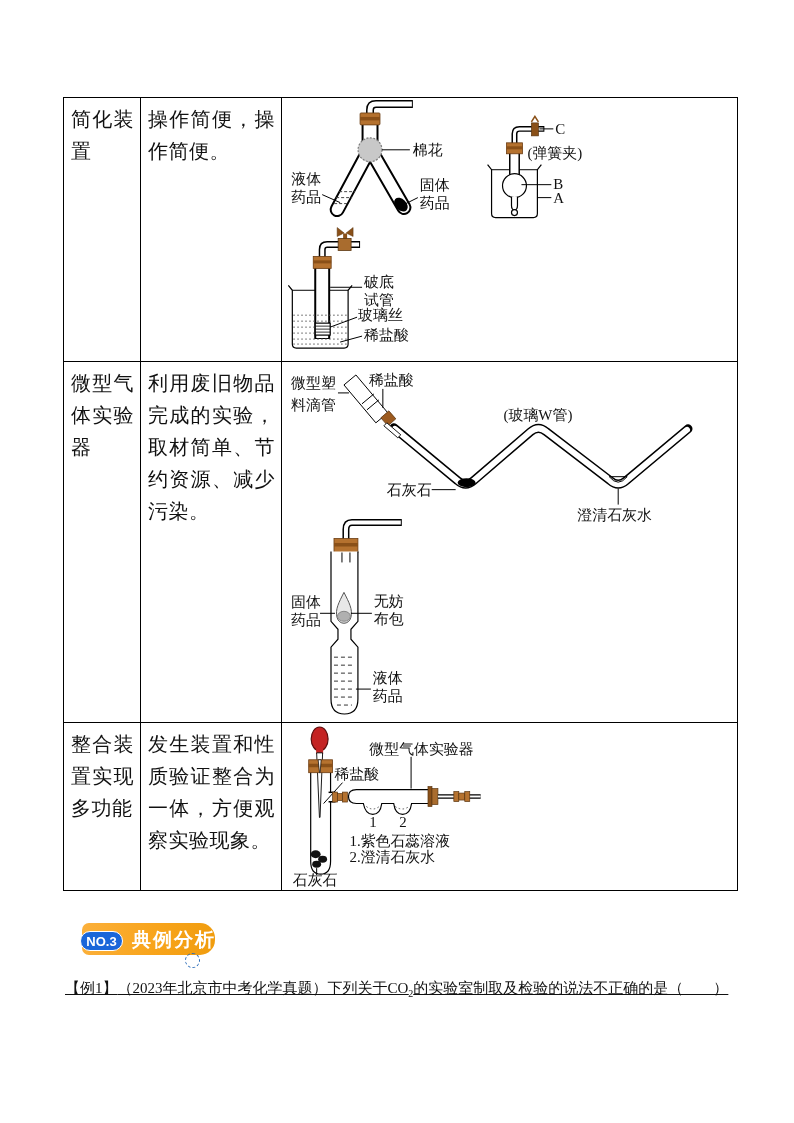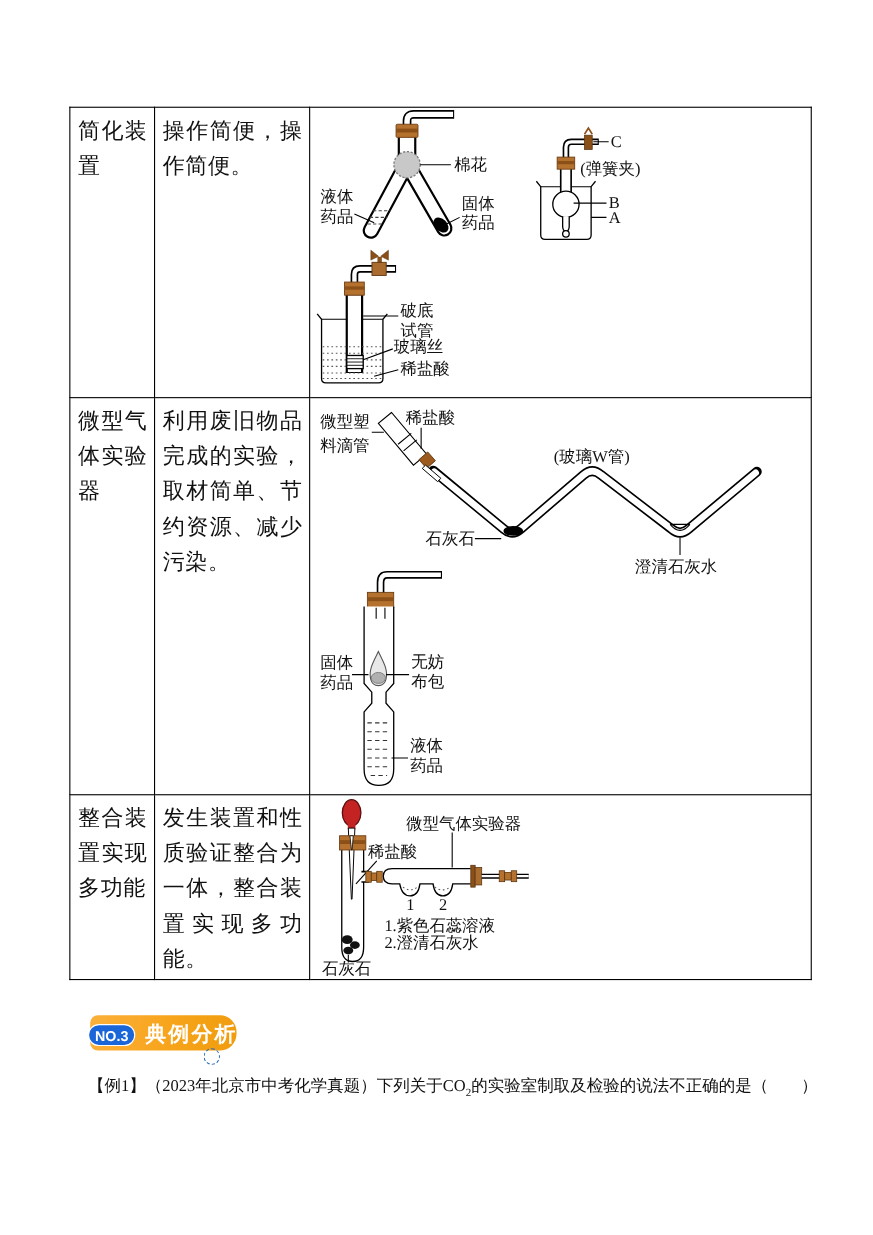--- a/index.html
+++ b/index.html
@@ -54,22 +54,22 @@
   .badge-title{
     position:absolute;left:52px;top:5px;color:#fff;font-weight:bold;
     font-size:19px;letter-spacing:2px;font-family:"Liberation Sans", sans-serif;
   }
   .badge-circle{
     position:absolute;left:105px;top:31px;width:13px;height:13px;
     border:1.5px dashed #2b6cb8;border-radius:50%;background:transparent;
   }
   
   .example{
-    position:absolute;left:80px;top:977px;width:690px;
-    font-size:15px;line-height:22px;
+    position:absolute;left:65px;top:977px;width:690px;
+    font-size:15px;line-height:22px;text-decoration:underline;
   }
   .example sub{font-size:10px;}
 </style>
 </head>
 <body>
 
 <table class="main">
   <tbody>
       <tr class="r1">
     <td class="c1">
@@ -206,21 +206,21 @@
           <path class="ln" d="M74,328 H89"></path>
         </g>
       </svg>
     </td>
   </tr>
   <tr class="r3">
     <td class="c1">
       <div class="celltext">整合装置实现多功能</div>
     </td>
     <td class="c2">
-      <div class="celltext">发生装置和性质验证整合为一体，整合装置实现多功能。</div>
+      <div class="celltext">发生装置和性质验证整合为一体，方便观察实验现象。</div>
     </td>
     <td class="c3">
       <svg width="455" height="167" viewBox="0 0 456 168">
         <g>
 
           <path class="glass" d="M28,40 V139 Q28,152 38,152 Q48,152 48,139 V40"></path>
           <path class="tube-o" stroke-width="11" d="M46,74.5 H53"></path>
           <path class="tube-i" stroke-width="8" d="M44,74.5 H54"></path>
           <ellipse cx="37" cy="16" rx="8.5" ry="12" fill="#c42323" stroke="#5c0f0f" stroke-width="1.2"></ellipse>
           <rect x="33.5" y="24" width="7" height="7" fill="#c42323"></rect>

